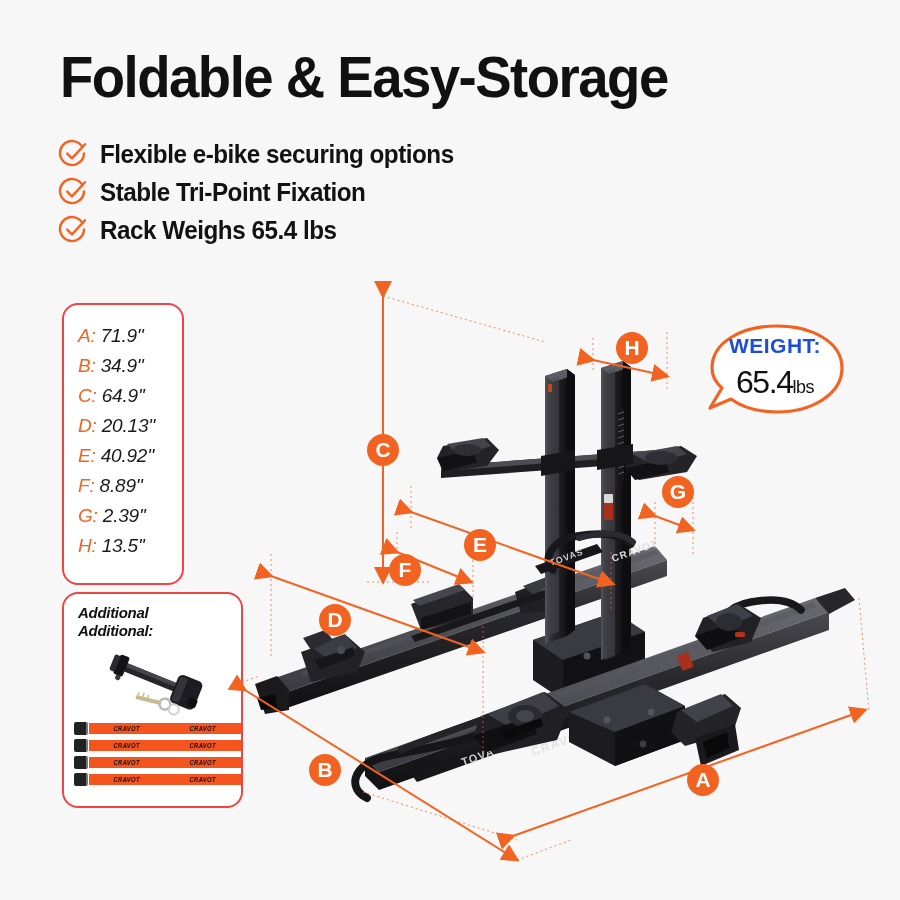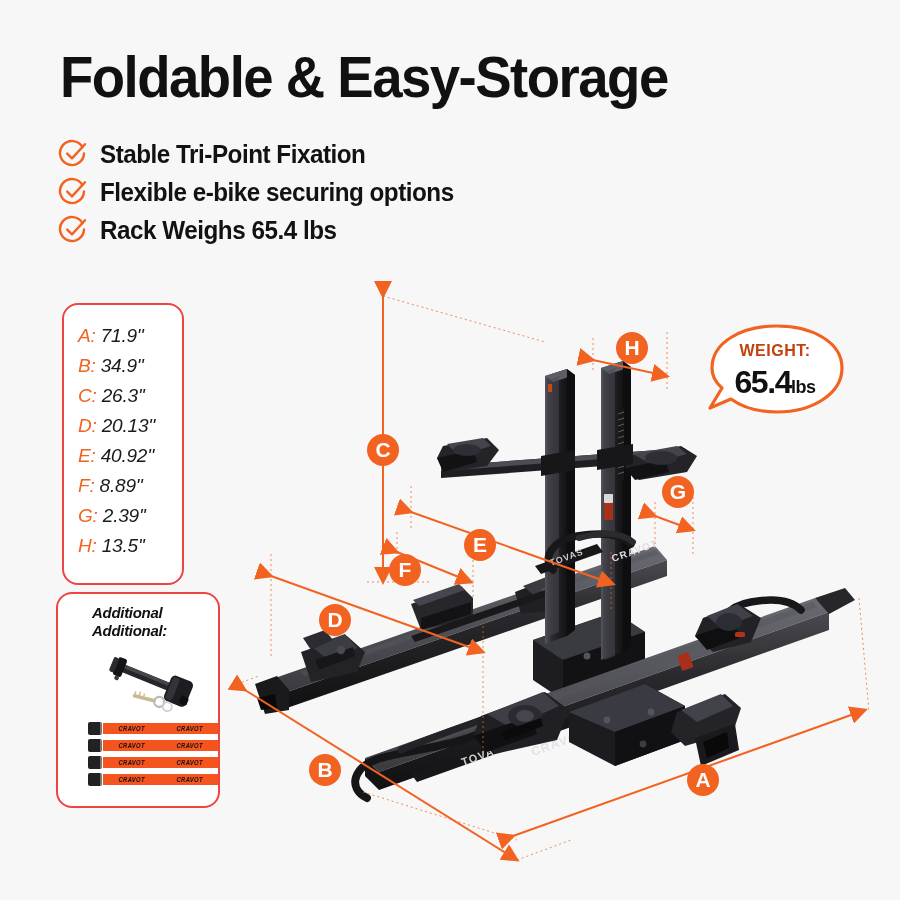--- a/index.html
+++ b/index.html
@@ -53,21 +53,21 @@
     font-style:italic;
   }
   #dim-panel{left:62px;top:303px;width:122px;height:282px;}
   .dim-list{padding:16px 0 0 14px;}
   .dim-row{
     font-size:19px;line-height:30px;color:#1a1a1a;
     white-space:nowrap;letter-spacing:-0.2px;
   }
   .dim-key{color:#F26322;}
 
-  #acc-panel{left:56px;top:592px;width:164px;height:216px;padding-left:20px;}
+  #acc-panel{left:62px;top:592px;width:181px;height:216px;}
   .acc-title{
     padding:10px 0 0 14px;
     font-size:15px;line-height:18px;font-weight:bold;color:#111;
     letter-spacing:-0.3px;
   }
   .acc-pin{width:100%;height:78px;display:block;margin-top:2px;}
   .straps{padding:2px 0 0 10px;}
   .strap{
     position:relative;height:13px;margin-bottom:4px;
     display:flex;align-items:center;
@@ -83,84 +83,84 @@
   }
   .strap-web span{
     font-size:6.5px;font-weight:bold;color:#111;letter-spacing:0.4px;
     transform:scaleX(0.9);
   }
 
   
   #weight-badge{position:absolute;left:700px;top:316px;width:150px;height:110px;}
   #weight-badge svg{position:absolute;inset:0;width:150px;height:110px;}
   .wb-text{position:absolute;width:150px;text-align:center;}
-  .wb-label{top:26px;font-size:16px;font-weight:bold;letter-spacing:0.5px;color:#c2410c;}
-  .wb-value{top:48px;font-size:32px;font-weight:bold;letter-spacing:-1.4px;color:#111;}
+  .wb-label{top:18px;font-size:21px;font-weight:bold;letter-spacing:0.5px;color:#1d4ed8;}
+  .wb-value{top:48px;font-size:32px;font-weight:normal;letter-spacing:-1.4px;color:#111;}
   .wb-value .u{font-size:18px;letter-spacing:-0.5px;}
 
   
   #scene{position:absolute;left:215px;top:280px;width:670px;height:600px;}
   #scene svg{display:block;width:670px;height:600px;}
 
   .cal-letter{font-family:"Liberation Sans",sans-serif;font-weight:bold;fill:#ffffff;text-anchor:middle;}
 </style>
 </head>
 <body>
 
 <div class="page">
 
   <div class="title">Foldable &amp; Easy-Storage</div>
 
   <div class="bullets">
+
+    <div class="bullet">
+      <span class="check">
+        <svg viewBox="0 0 30 30">
+          <path d="M24.5 8.2 A12 12 0 1 0 26 14.4" fill="none" stroke="#F26322" stroke-width="2.4" stroke-linecap="round"></path>
+          <path d="M9.2 14.6 L14 19.4 L27 5.2" fill="none" stroke="#F26322" stroke-width="2.4" stroke-linecap="round" stroke-linejoin="round"></path>
+        </svg>
+      </span>
+      <span class="bullet-text">Flexible e-bike securing options</span>
+    </div>
 
     <div class="bullet">
       <span class="check">
         <svg viewBox="0 0 30 30">
           <path d="M24.5 8.2 A12 12 0 1 0 26 14.4" fill="none" stroke="#F26322" stroke-width="2.4" stroke-linecap="round"></path>
           <path d="M9.2 14.6 L14 19.4 L27 5.2" fill="none" stroke="#F26322" stroke-width="2.4" stroke-linecap="round" stroke-linejoin="round"></path>
         </svg>
       </span>
       <span class="bullet-text">Stable  Tri-Point Fixation</span>
     </div>
 
     <div class="bullet">
       <span class="check">
         <svg viewBox="0 0 30 30">
           <path d="M24.5 8.2 A12 12 0 1 0 26 14.4" fill="none" stroke="#F26322" stroke-width="2.4" stroke-linecap="round"></path>
           <path d="M9.2 14.6 L14 19.4 L27 5.2" fill="none" stroke="#F26322" stroke-width="2.4" stroke-linecap="round" stroke-linejoin="round"></path>
         </svg>
       </span>
-      <span class="bullet-text">Flexible e-bike securing options</span>
-    </div>
-
-    <div class="bullet">
-      <span class="check">
-        <svg viewBox="0 0 30 30">
-          <path d="M24.5 8.2 A12 12 0 1 0 26 14.4" fill="none" stroke="#F26322" stroke-width="2.4" stroke-linecap="round"></path>
-          <path d="M9.2 14.6 L14 19.4 L27 5.2" fill="none" stroke="#F26322" stroke-width="2.4" stroke-linecap="round" stroke-linejoin="round"></path>
-        </svg>
-      </span>
       <span class="bullet-text">Rack Weighs  65.4 lbs</span>
     </div>
 
   </div>
 
   <div class="panel" id="dim-panel">
     <div class="dim-list">
       <div class="dim-row">
         <span class="dim-key">A:</span>
         <span>71.9''</span>
       </div>
       <div class="dim-row">
         <span class="dim-key">B:</span>
         <span>34.9''</span>
       </div>
       <div class="dim-row">
         <span class="dim-key">C:</span>
-        <span>26.3''</span>
+        <span>64.9''</span>
       </div>
       <div class="dim-row">
         <span class="dim-key">D:</span>
         <span>20.13''</span>
       </div>
       <div class="dim-row">
         <span class="dim-key">E:</span>
         <span>40.92''</span>
       </div>
       <div class="dim-row">

